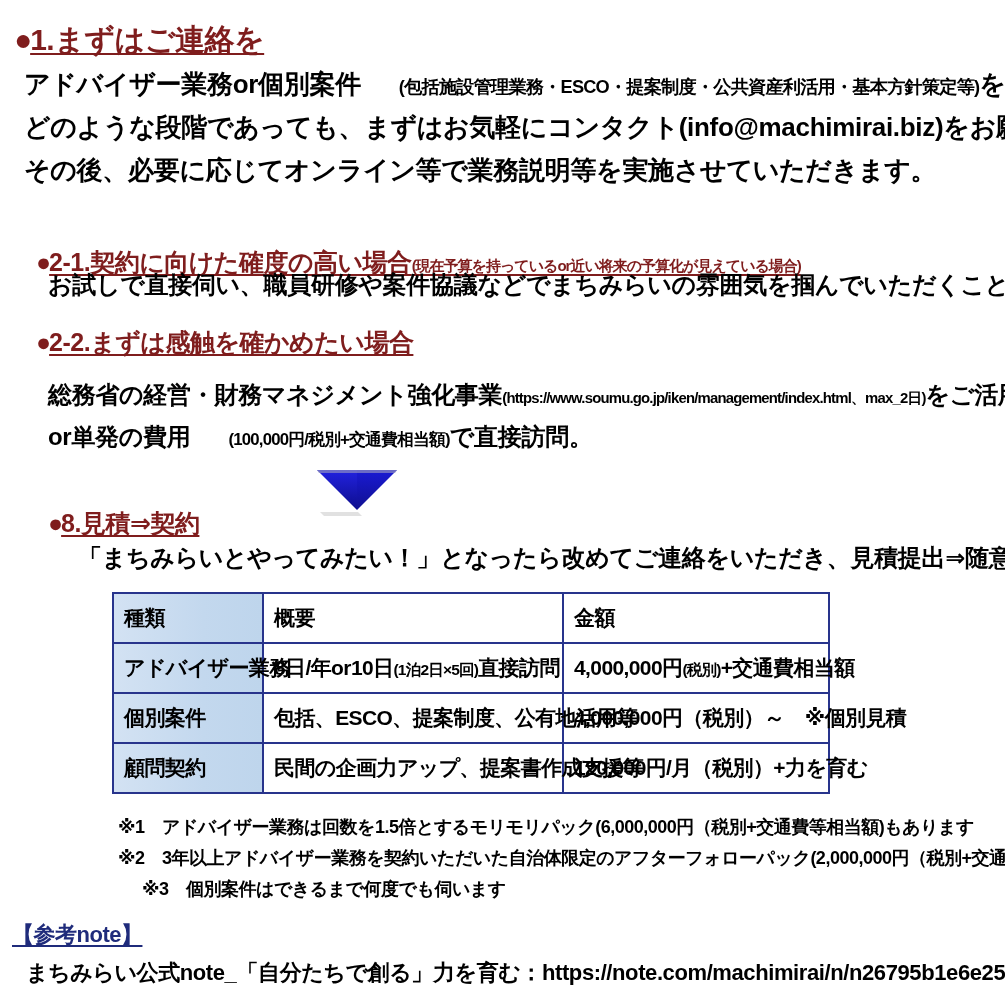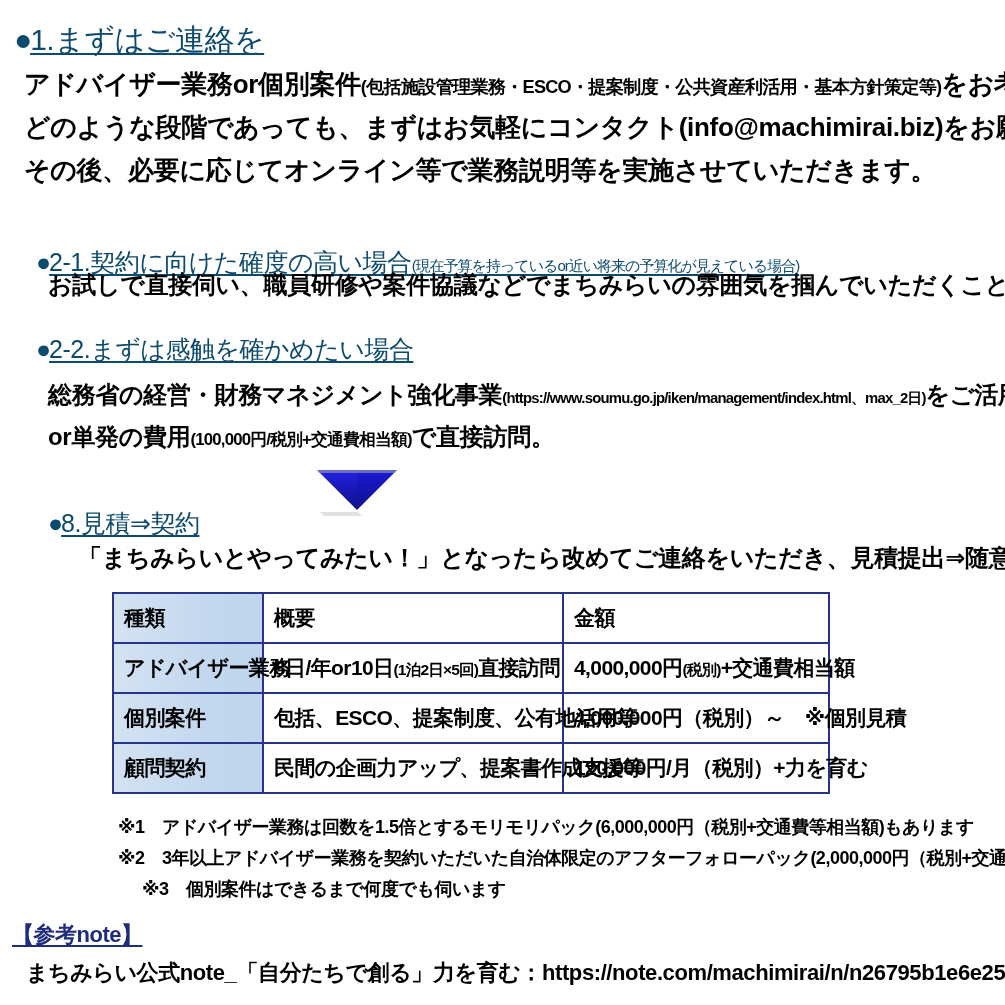--- a/index.html
+++ b/index.html
@@ -18,22 +18,22 @@
 
   .page {
     position: relative;
     width: 1005px;
     height: 1005px;
     box-sizing: border-box;
   }
 
   
   .heading {
-    color: #0c4a6e;
-    font-weight: normal;
+    color: #7f1d1d;
+    font-weight: bold;
     letter-spacing: -0.5px;
     line-height: 1.05;
     white-space: nowrap;
   }
   .heading .hd-main {
     text-decoration: underline;
     text-underline-offset: 3px;
     text-decoration-thickness: 2px;
   }
   .heading .hd-sub {
@@ -52,36 +52,37 @@
   .body-line {
     color: #000000;
     font-weight: bold;
     line-height: 1.1;
     white-space: nowrap;
     letter-spacing: -0.3px;
   }
   .small {
     font-size: 0.70em;
     letter-spacing: -0.8px;
+    margin-left: 38px;
   }
   .xsmall {
     font-size: 0.62em;
     letter-spacing: -0.8px;
   }
 
   
   #h1          { position:absolute; left:14px;  top:24px;  font-size:30px; }
   #p1l1        { position:absolute; left:24px;  top:70px;  font-size:26px; }
   #p1l2        { position:absolute; left:24px;  top:113px; font-size:26px; }
   #p1l3        { position:absolute; left:24px;  top:156px; font-size:26px; }
 
   #h21         { position:absolute; left:36px;  top:219px; font-size:25px;margin-top:30px; }
   #p21         { position:absolute; left:48px;  top:272px; font-size:24px; }
 
-  #h22         { position:absolute; left:36px;  top:329px; font-size:25px;margin-top:7px; }
+  #h22         { position:absolute; left:36px;  top:329px; font-size:25px; }
   #p22l1       { position:absolute; left:48px;  top:382px; font-size:24px; }
   #p22l2       { position:absolute; left:48px;  top:424px; font-size:24px; }
 
   #arrow       { position:absolute; left:315px; top:468px; }
 
   #h3          { position:absolute; left:48px;  top:510px; font-size:25px; }
   #p3          { position:absolute; left:78px;  top:545px; font-size:24px; }
 
   
   .arrow-wrap { position: relative; width: 88px; height: 48px; }

